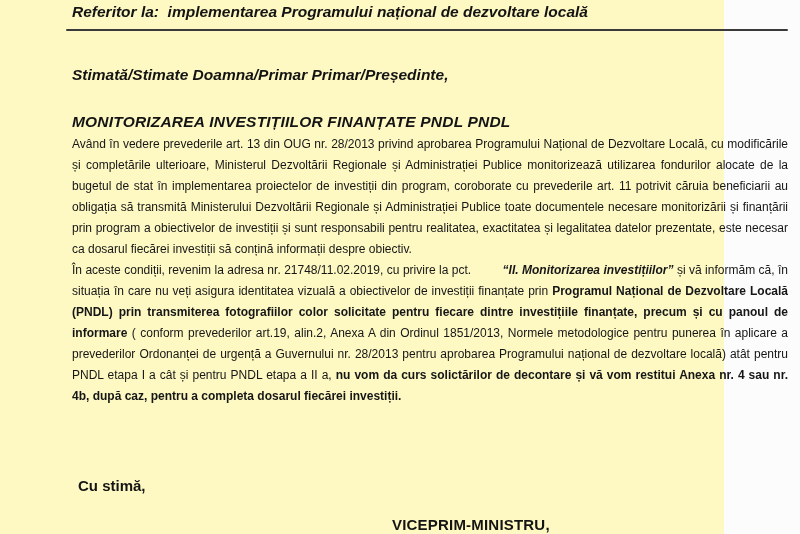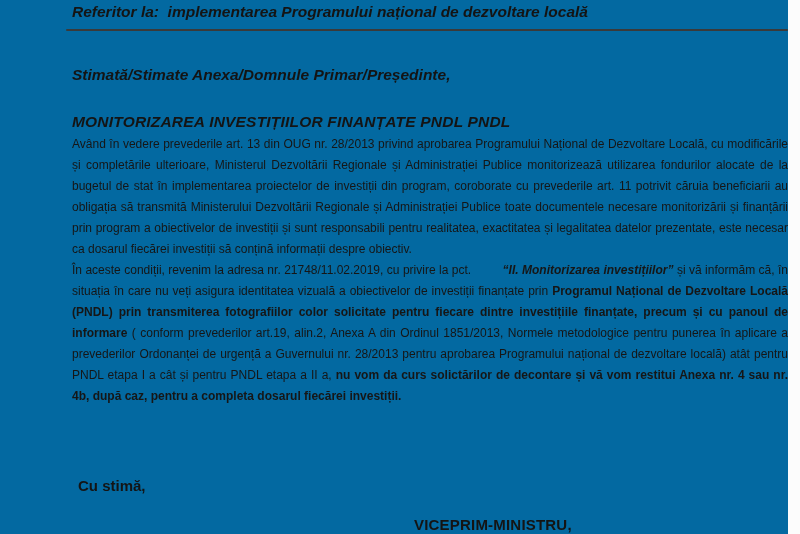--- a/index.html
+++ b/index.html
@@ -8,22 +8,22 @@
   html, body {
     width: 800px; height: 534px;
     background: #fcfcfc;
     font-family: "Liberation Sans", "DejaVu Sans", sans-serif;
     color: #1a1a1a;
     overflow: hidden;
   }
 
   .page {
     position: relative;
-    width: 788px; height: 534px;
-    background: #0369a1;
+    width: 724px; height: 534px;
+    background: #fef9c3;
   }
 
   .subject-line {
     position: absolute;
     left: 72px; top: 3px;
     width: 716px;
     font-size: 15.5px;
     font-weight: bold;
     font-style: italic;
     white-space: pre-wrap;
@@ -83,33 +83,32 @@
     color: #141414;
   }
 
   .signature-title {
     position: absolute;
     left: 392px; top: 516px;
     font-size: 15px;
     font-weight: bold;
     letter-spacing: 0.2px;
     color: #141414;
-    margin-left: 22px;
   }
 </style>
 </head>
 <body>
 
 <div class="page">
 
   <div class="subject-line">Referitor la:  implementarea Programului național de dezvoltare locală</div>
 
   <div class="divider-rule"></div>
 
-  <div class="salutation">Stimată/Stimate Anexa/Domnule Primar/Președinte,</div>
+  <div class="salutation">Stimată/Stimate Doamna/Primar Primar/Președinte,</div>
 
   <div class="letter-heading">MONITORIZAREA INVESTIȚIILOR FINANȚATE PNDL PNDL</div>
 
   <div class="body-paragraphs">
       <p class="para"><span class="run regular">Având în vedere prevederile art. 13 din OUG nr. 28/2013 privind aprobarea Programului Național de Dezvoltare Locală, cu modificările și completările ulterioare, Ministerul Dezvoltării Regionale și Administrației Publice monitorizează utilizarea fondurilor alocate de la bugetul de stat în implementarea proiectelor de investiții din program, coroborate cu prevederile art. 11 potrivit căruia beneficiarii au obligația să transmită Ministerului Dezvoltării Regionale și Administrației Publice toate documentele necesare monitorizării și finanțării prin program a obiectivelor de investiții și sunt responsabili pentru realitatea, exactitatea și legalitatea datelor prezentate, este necesar ca dosarul fiecărei investiții să conțină informații despre obiectiv.</span></p>
       <p class="para"><span class="run regular">În aceste condiții, revenim la adresa nr. 21748/11.02.2019, cu privire la pct. </span><span class="run bold-italic">“II. Monitorizarea investițiilor”</span><span class="run regular"> și vă informăm că, în situația în care nu veți asigura identitatea vizuală a obiectivelor de investiții finanțate prin </span><span class="run bold">Programul Național de Dezvoltare Locală (PNDL) prin transmiterea fotografiilor color solicitate pentru fiecare dintre investițiile finanțate, precum și cu panoul de informare</span><span class="run regular"> ( conform prevederilor art.19, alin.2, Anexa A din Ordinul 1851/2013, Normele metodologice pentru punerea în aplicare a prevederilor Ordonanței de urgență a Guvernului nr. 28/2013 pentru aprobarea Programului național de dezvoltare locală) atât pentru PNDL etapa I a cât și pentru PNDL etapa a II a, </span><span class="run bold">nu vom da curs solictărilor de decontare și vă vom restitui Anexa nr. 4 sau nr. 4b, după caz, pentru a completa dosarul fiecărei investiții.</span></p>
     </div>
 
   <div class="closing">Cu stimă,</div>
 

